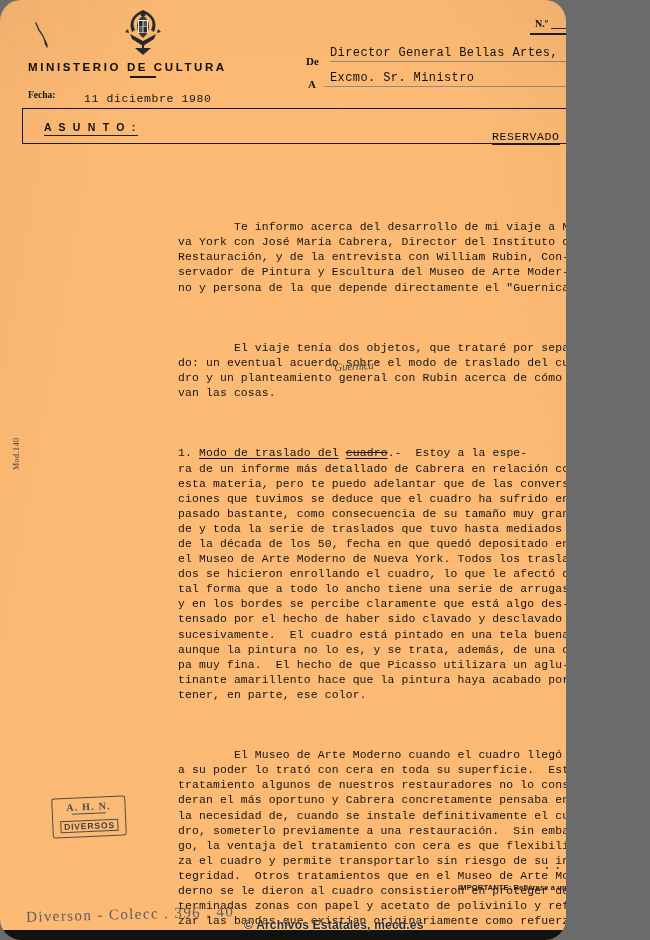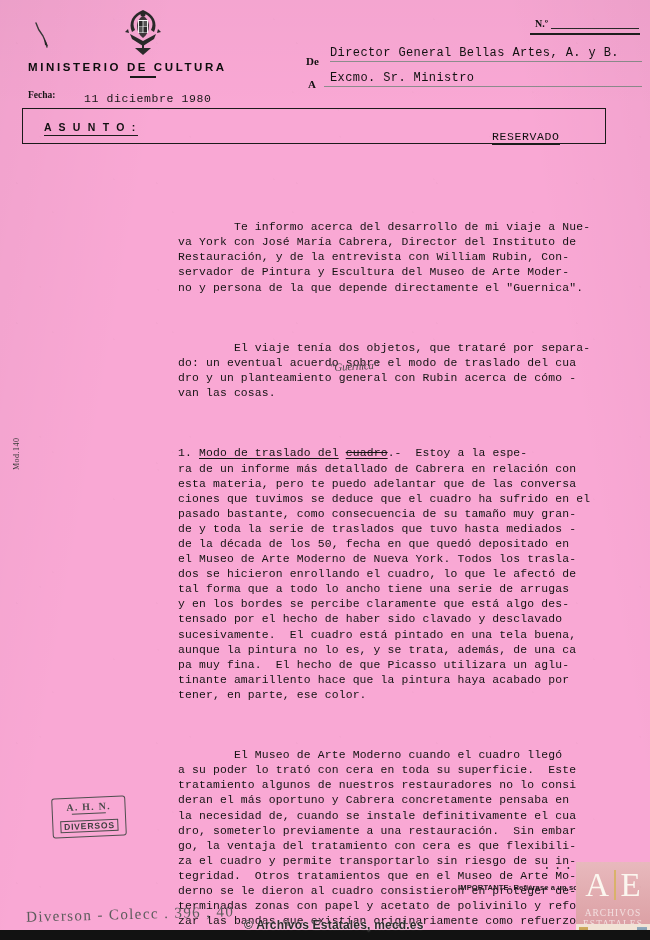--- a/index.html
+++ b/index.html
@@ -2,26 +2,27 @@
 <html><head>
 <meta charset="utf-8">
 <style>
   html, body {
     margin: 0;
     padding: 0;
     background: #6b6b6b;
   }
   .page {
     position: relative;
-    width: 650px;
+    width: 566px;
     height: 940px;
-    background: #f9a8d4;
+    background: #fdba74;
     overflow: hidden;
     font-family: "Liberation Mono", "DejaVu Sans Mono", monospace;
     color: #111;
+    border-radius: 21px;
   }
   
   .scan-tint {
     position: absolute;
     inset: 0;
     background:
       linear-gradient(100deg, rgba(0,0,0,0.035) 0%, rgba(0,0,0,0) 22%),
       linear-gradient(260deg, rgba(0,0,0,0.03) 0%, rgba(0,0,0,0) 18%),
       linear-gradient(180deg, rgba(0,0,0,0.02) 0%, rgba(0,0,0,0) 12%);
     pointer-events: none;

